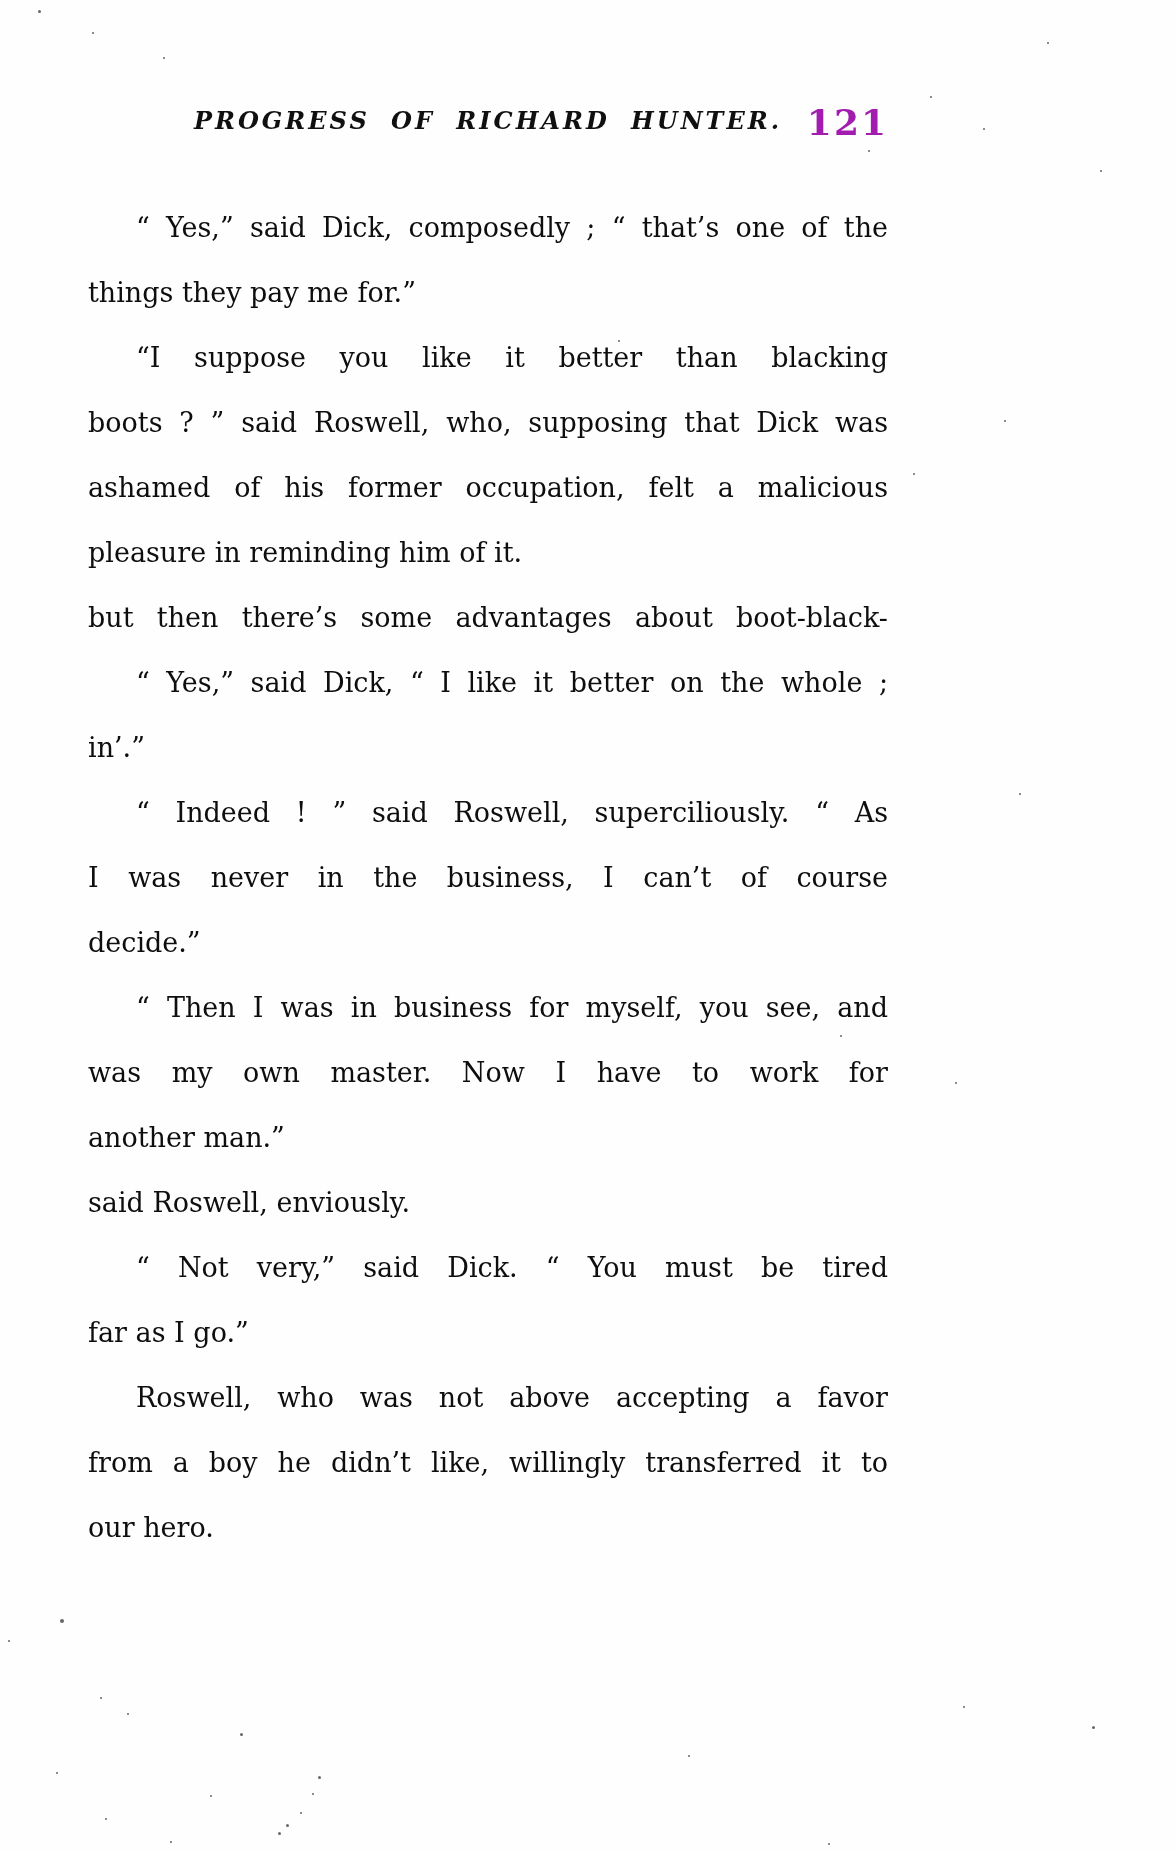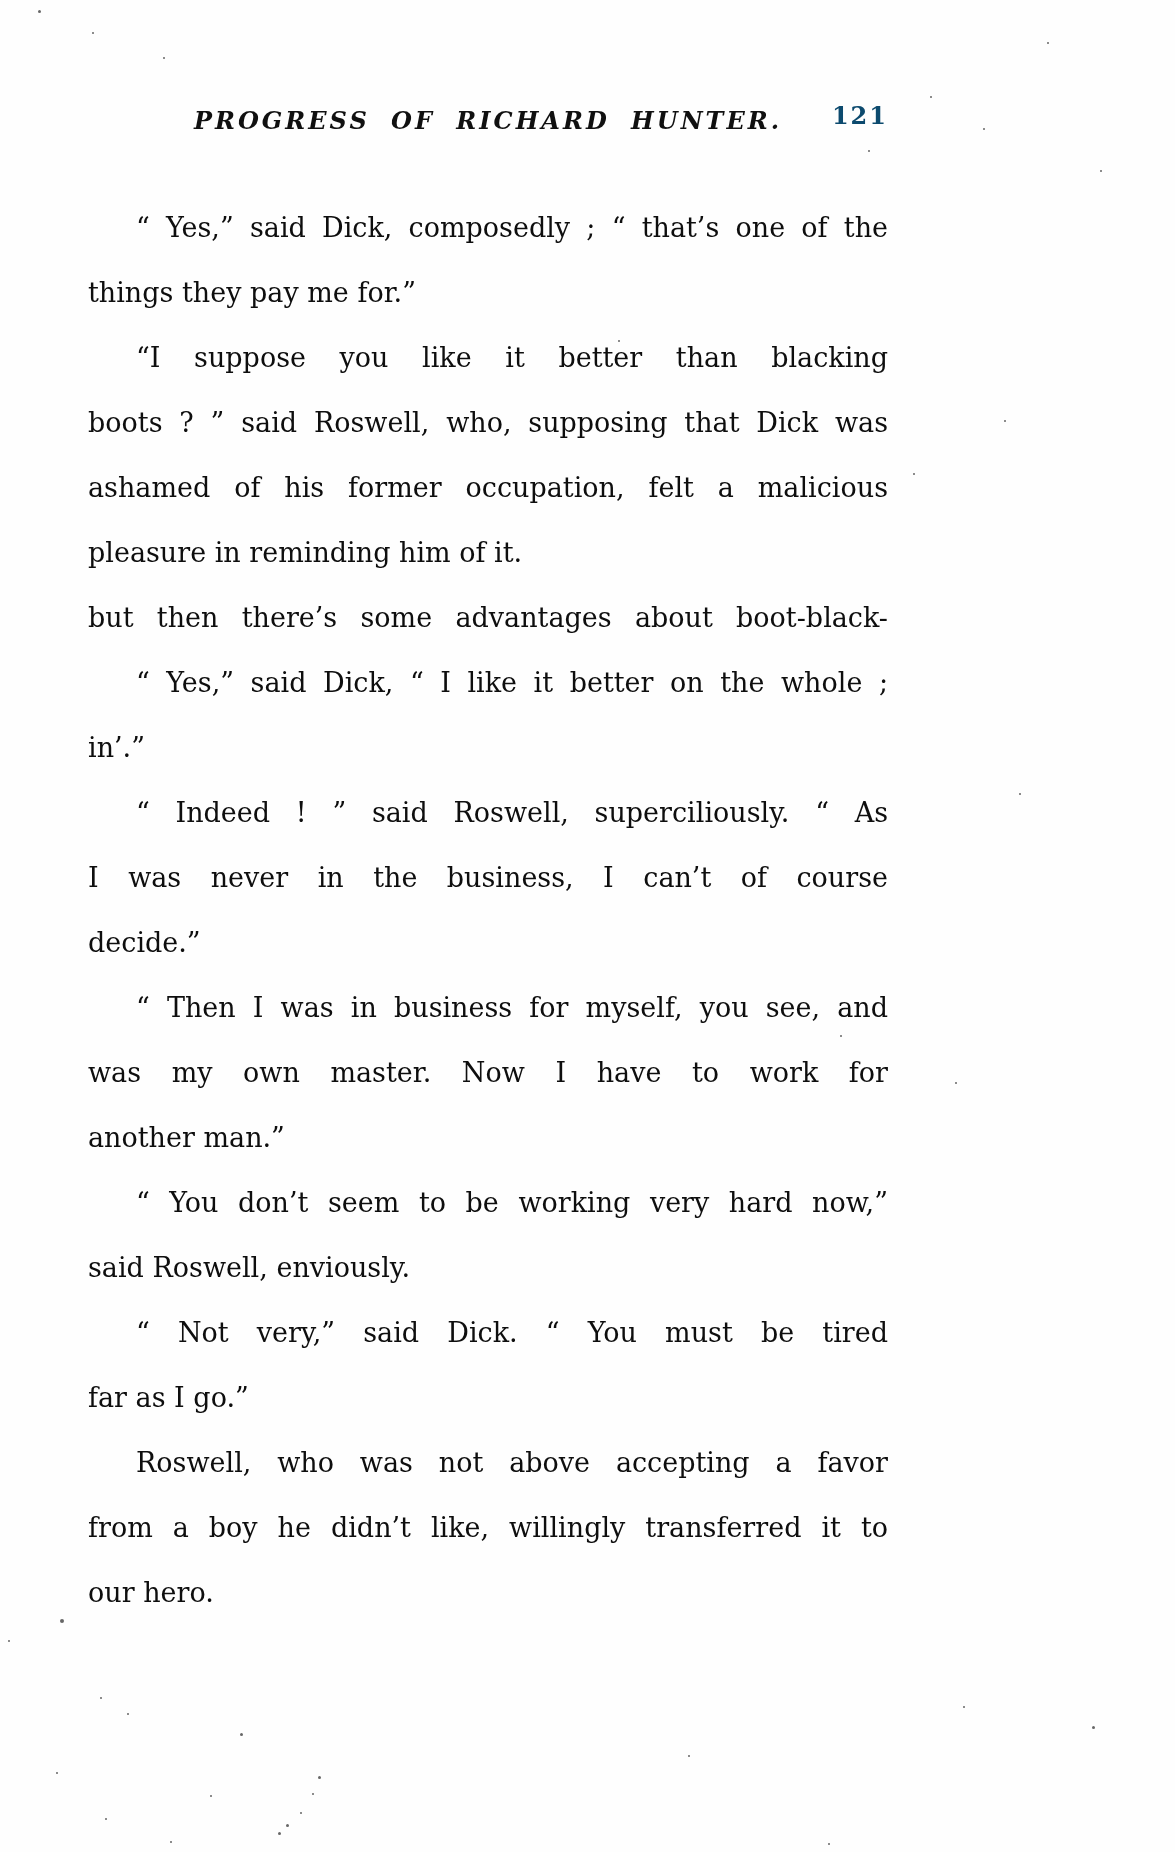--- a/index.html
+++ b/index.html
@@ -30,25 +30,25 @@
     font-weight: 600;
     font-size: 24px;
     letter-spacing: 3px;
     word-spacing: 10px;
     color: #101010;
   }
   .page-number {
     position: absolute;
     right: 0;
     top: -5px;
-    font-size: 24px;
+    font-size: 36px;
     font-weight: 700;
     letter-spacing: 2px;
     font-style: normal;
-    color: #0c4a6e;
+    color: #a21caf;
   }
   
   .body-text {
     position: absolute;
     left: 88px;
     top: 195px;
     width: 800px;
     font-size: 27px;
   }
   .line {
@@ -92,21 +92,20 @@
       <div class="line last">pleasure in reminding him of it.</div>
       <div class="line">but then there’s some advantages about boot-black-</div>
       <div class="line first">“ Yes,” said Dick, “ I like it better on the whole ;</div>
       <div class="line last">in’.”</div>
       <div class="line first">“ Indeed ! ” said Roswell, superciliously.  “ As</div>
       <div class="line">I was never in the business, I can’t of course</div>
       <div class="line last">decide.”</div>
       <div class="line first">“ Then I was in business for myself, you see, and</div>
       <div class="line">was my own master.  Now I have to work for</div>
       <div class="line last">another man.”</div>
-      <div class="line first">“ You don’t seem to be working very hard now,”</div>
       <div class="line last">said Roswell, enviously.</div>
       <div class="line first">“ Not very,” said Dick.  “ You must be tired</div>
       <div class="line last">far as I go.”</div>
       <div class="line first">Roswell, who was not above accepting a favor</div>
       <div class="line">from a boy he didn’t like, willingly transferred it to</div>
       <div class="line last">our hero.</div>
     </div>
 
   <div id="noise-layer">
       <div class="speck" style="left: 38px; top: 10px; width: 3px; height: 3px;"></div>

